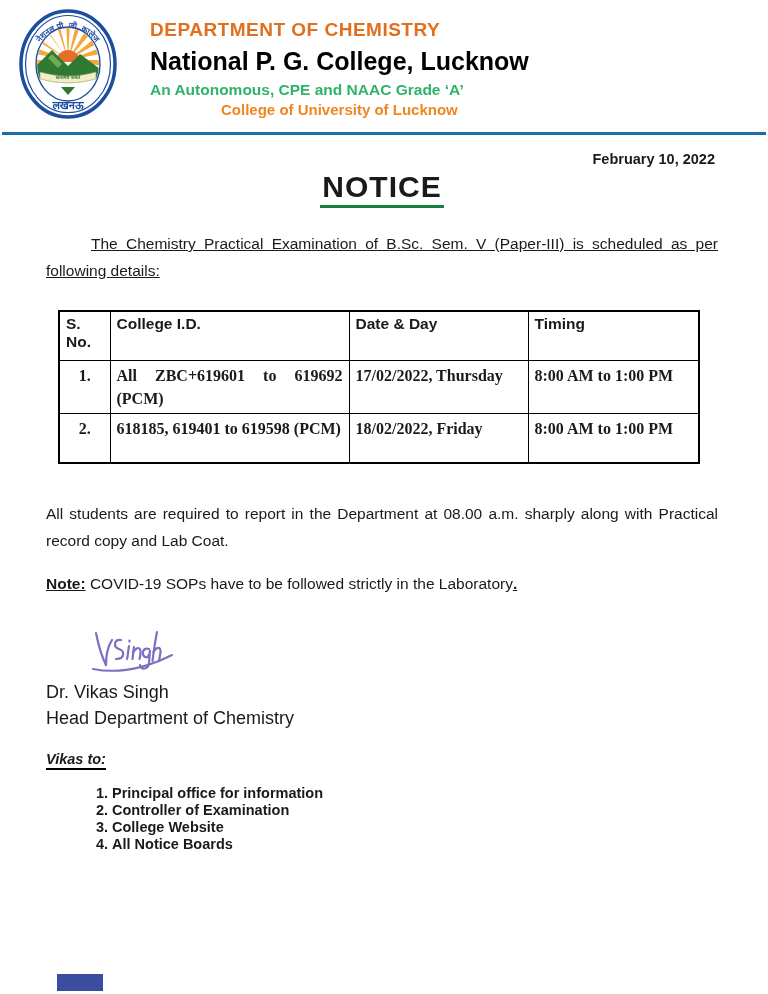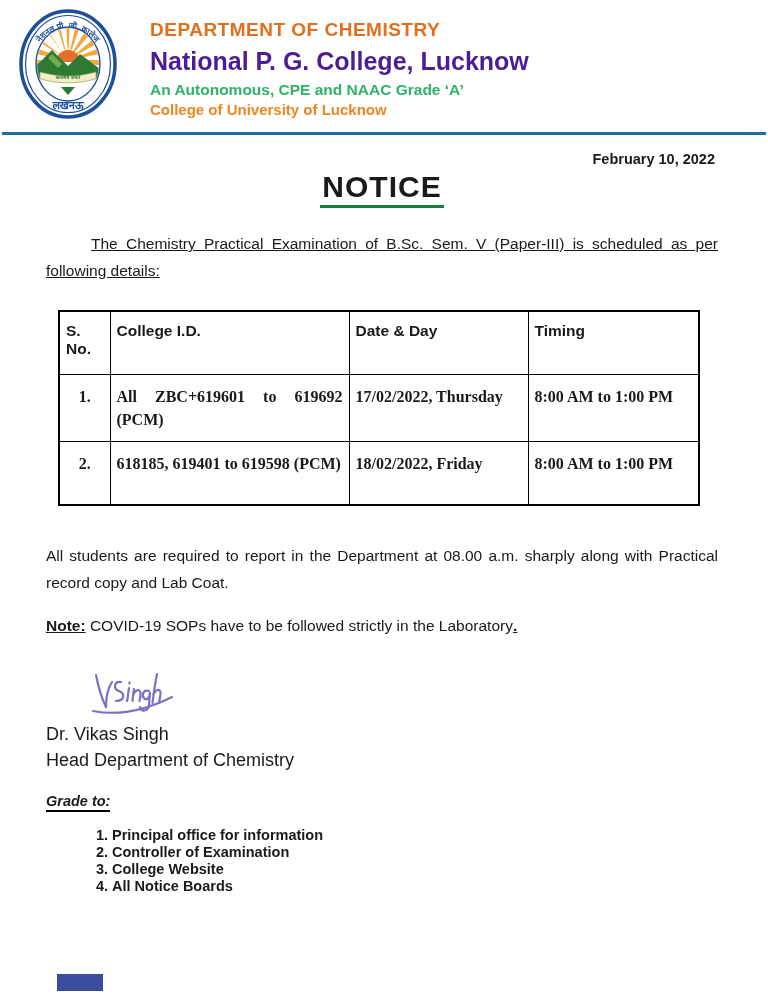--- a/index.html
+++ b/index.html
@@ -4,35 +4,35 @@
 <style>
   html,body{margin:0;padding:0;background:#ffffff;}
   body{width:768px;min-height:994px;position:relative;font-family:"Liberation Sans",sans-serif;color:#1a1a1a;}
   .page{width:768px;height:994px;position:relative;overflow:hidden;background:#fff;}
 
   
   .header{display:flex;align-items:flex-start;padding-top:8px;}
   .logo-wrap{margin-left:18px;width:100px;height:112px;flex:0 0 auto;}
   .header-text{margin-left:32px;padding-top:6px;}
   .dept-title{font-size:19px;font-weight:bold;color:#E0701E;line-height:32px;letter-spacing:.5px;}
-  .college-title{font-size:25px;font-weight:bold;color:#4c1d95;line-height:31px;}
+  .college-title{font-size:25px;font-weight:bold;color:#000000;line-height:31px;}
   .tagline1{font-size:15.5px;font-weight:bold;color:#2EB368;line-height:21px;margin-top:2px;}
-  .tagline2{font-size:15px;font-weight:bold;color:#F0861F;line-height:20px;}
+  .tagline2{font-size:15px;font-weight:bold;color:#F0861F;line-height:20px;text-align:center;}
   .header-rule{height:3px;background:#1C6EA8;margin:12px 2px 0 2px;}
 
   
   .content{padding:0 50px 0 46px;}
   .date-line{text-align:right;font-weight:bold;font-size:14.5px;margin-top:16px;padding-right:3px;}
   .notice-title{text-align:center;margin-top:3px;}
   .notice-title span{display:inline-block;font-size:30px;font-weight:bold;letter-spacing:1px;border-bottom:3px solid #15803d;padding:0 2px 1px 2px;}
   .intro{margin-top:22px;font-size:15.5px;line-height:27px;text-align:justify;text-indent:45px;text-decoration:underline;}
 
   
   table.exam{border-collapse:collapse;margin:26px 0 0 12px;table-layout:fixed;width:640px;border:2px solid #000;}
-  table.exam th,table.exam td{border:1.5px solid #000;vertical-align:top;padding:10px 6px;}
+  table.exam th,table.exam td{border:1.5px solid #000;vertical-align:top;padding:3px 6px;}
   table.exam th{font-family:"Liberation Sans",sans-serif;font-size:15.5px;font-weight:bold;text-align:left;height:42px;}
   th.c-sno,td.c-sno{text-align:center;}
   th.c-timing{text-align:center;}
   table.exam td{font-family:"Liberation Serif",serif;font-weight:bold;font-size:16px;line-height:23px;height:42px;}
   td.c-students{text-align:justify;}
   .col-sno{width:51px;}.col-students{width:239px;}.col-date{width:179px;}.col-timing{width:171px;}
 
   .report-note{margin-top:36px;font-size:15.5px;line-height:27px;text-align:justify;}
   .covid-note{margin-top:16px;font-size:15.5px;line-height:27px;}
   .covid-note .b{font-weight:bold;text-decoration:underline;}
@@ -174,21 +174,21 @@
 
           <path d="M5,42 C30,47 58,41 84,28" stroke-width="2"></path>
         </g>
       </svg>
     </div>
 
     <div class="sig-name">Dr. Vikas Singh</div>
     <div class="sig-role">Head Department of Chemistry</div>
 
     <div class="copy-to">
-      <span>Grade to:</span>
+      <span>Vikas to:</span>
     </div>
     <ol class="copy-list">
       <li>Principal office for information</li>
       <li>Controller of Examination</li>
       <li>College Website</li>
       <li>All Notice Boards</li>
     </ol>
   </div>
 
   <div class="footer-mark"></div>

